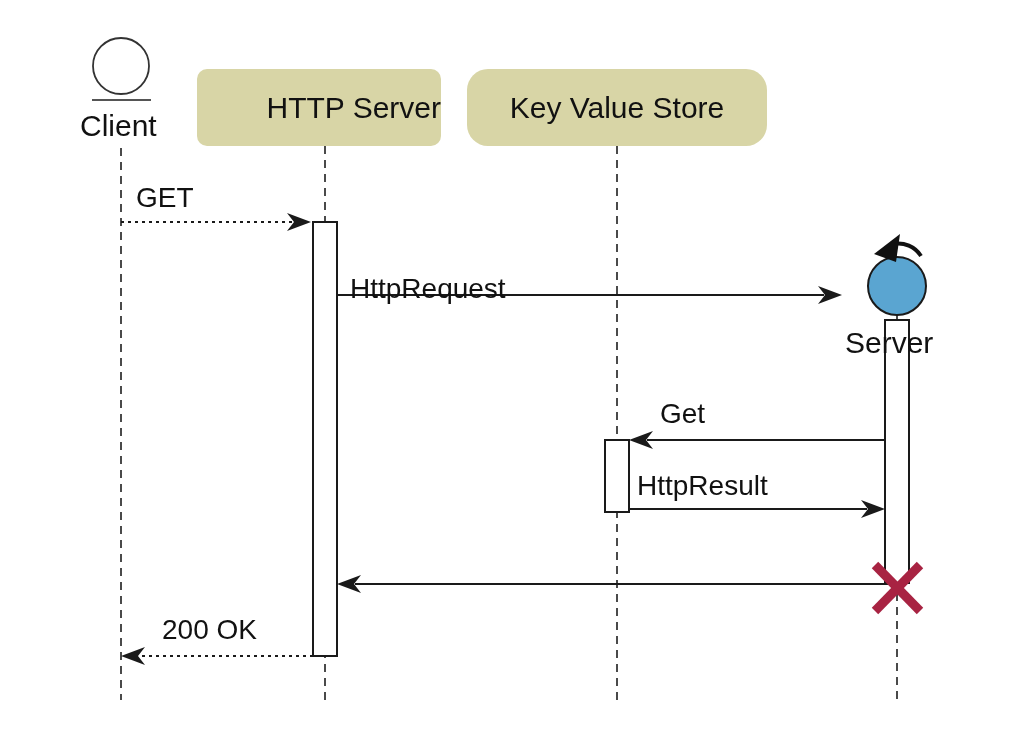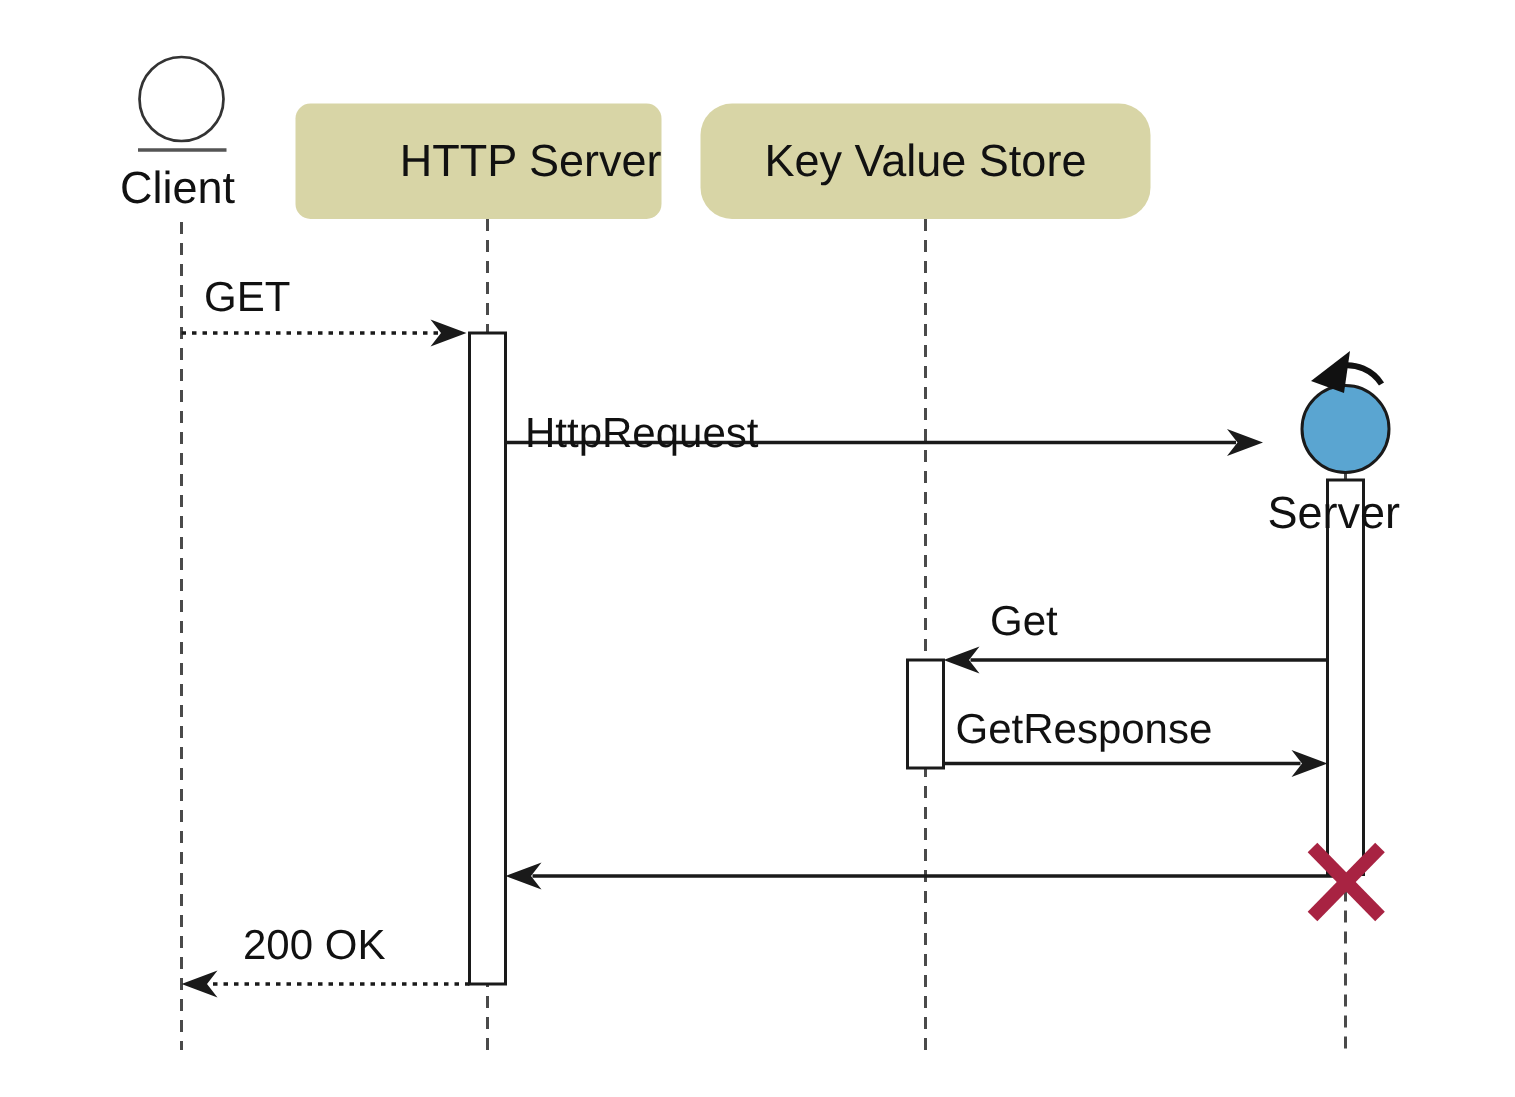--- a/index.html
+++ b/index.html
@@ -123,16 +123,16 @@
   <div class="participant-box box-kvs">
     <span>Key Value Store</span>
   </div>
 
   <div class="lbl lbl-client">Client</div>
   <div class="lbl lbl-actor">Server</div>
 
   <div class="lbl lbl-get-msg">GET</div>
   <div class="lbl lbl-httprequest">HttpRequest</div>
   <div class="lbl lbl-get">Get</div>
-  <div class="lbl lbl-getresponse">GetResponse</div>
+  <div class="lbl lbl-getresponse">HttpResult</div>
   <div class="lbl lbl-200ok">200 OK</div>
 
 </div>
 
 </body></html>

